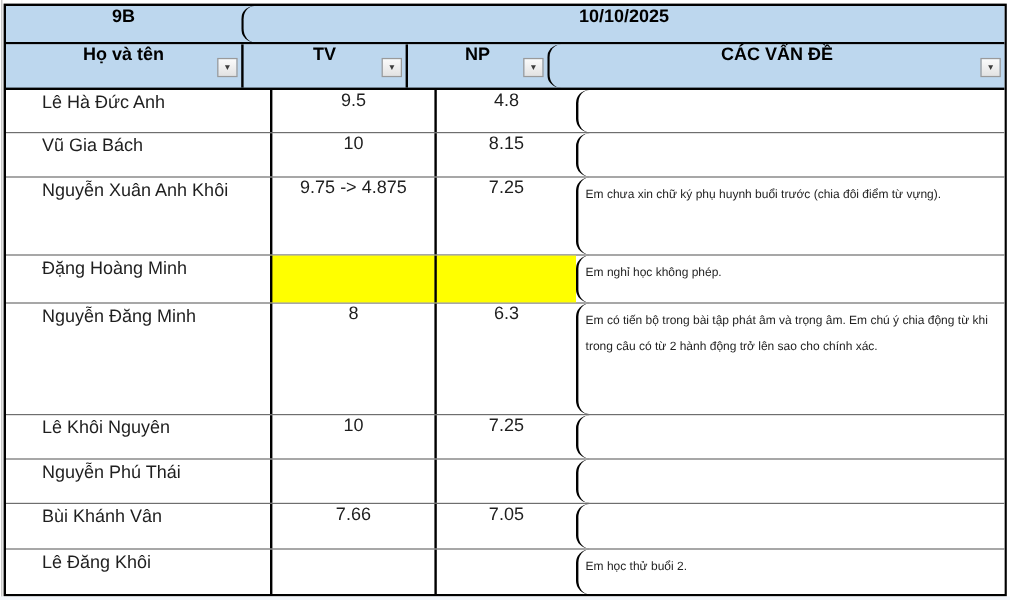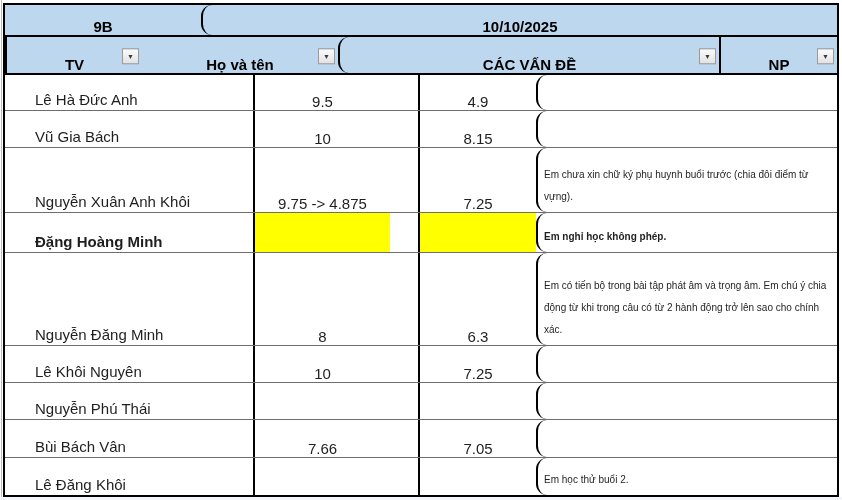--- a/index.html
+++ b/index.html
@@ -16,39 +16,39 @@
     --text:#1f1f1f;
   }
   .sheet-left-gridline{position:absolute;left:1px;top:0;bottom:0;width:1px;background:#bcbcbc;}
   .table-wrap{
     position:absolute;left:3px;top:3px;width:836px;
     border:2px solid var(--border);background:#fff;box-sizing:border-box;
   }
   .hrow{display:flex;background:var(--header-fill);}
   .hrow1{height:30px;border-bottom:2px solid var(--border);}
   .hrow2{height:36px;border-bottom:2px solid var(--border);}
-  .cell{box-sizing:border-box;display:flex;align-items:flex-end;}
+  .cell{box-sizing:border-box;display:flex;align-items:flex-start;}
   .c1{width:196px;}
   .c2{width:137px;border-left:2px solid var(--border);}
   .c3{width:118px;border-left:2px solid var(--border);}
   .c4{flex:1;border-left:2px solid var(--border);min-width:0;border-radius:11px;}
   .center{justify-content:center;text-align:center;}
   .htext{font-weight:bold;font-size:15px;color:#000;}
   .hcell{position:relative;}
   .filter-btn{
     position:absolute;right:3px;top:50%;transform:translateY(-42%);
     width:17px;height:16px;background:linear-gradient(#fbfbfb,#e2e2e2);
     border:1px solid #9a9a9a;box-sizing:border-box;
     display:flex;align-items:center;justify-content:center;padding:0;cursor:pointer;
   }
   .filter-btn span{font-size:7px;line-height:1;color:#3c3c3c;}
   .row{display:flex;background:#fff;}
   .row.sep{border-top:1px solid var(--grid);}
   .c-name{padding:2px 4px 2px 6px;font-size:15px;color:var(--text);margin-left:24px;}
-  .c-score{justify-content:center;font-size:15px;color:var(--text);text-align:center;margin-left:28px;}
+  .c-score{justify-content:center;font-size:15px;color:var(--text);text-align:center;}
   .c-score.hl{background:var(--highlight);}
   .c-notes{padding:4px 8px 4px 6px;font-size:10px;color:var(--text);line-height:22px;}
   .bottom-sliver{position:absolute;left:0;right:0;bottom:0;height:3px;background:#f2f6fb;}
 </style>
 </head>
 <body>
 
 <div class="sheet-left-gridline"></div>
 
 <div class="table-wrap">
@@ -56,66 +56,66 @@
   <div class="hrow hrow1">
     <div class="cell c1 center hcell">
       <span class="htext">9B</span>
     </div>
     <div class="cell c4 center hcell">
       <span class="htext">10/10/2025</span>
     </div>
   </div>
 
   <div class="hrow hrow2">
+    <div class="cell c1 center hcell">
+      <span class="htext">Họ và tên</span>
+      <button class="filter-btn">
+        <span>▼</span>
+      </button>
+    </div>
     <div class="cell c2 center hcell">
       <span class="htext">TV</span>
       <button class="filter-btn">
         <span>▼</span>
       </button>
     </div>
-    <div class="cell c1 center hcell">
-      <span class="htext">Họ và tên</span>
+    <div class="cell c3 center hcell">
+      <span class="htext">NP</span>
       <button class="filter-btn">
         <span>▼</span>
       </button>
     </div>
     <div class="cell c4 center hcell">
       <span class="htext">CÁC VẤN ĐỀ</span>
       <button class="filter-btn">
         <span>▼</span>
       </button>
     </div>
-    <div class="cell c3 center hcell">
-      <span class="htext">NP</span>
-      <button class="filter-btn">
-        <span>▼</span>
-      </button>
-    </div>
   </div>
 
   <div id="table-body">
       <div class="row" style="min-height: 35px; box-sizing: border-box;">
         <div class="cell c1 c-name">Lê Hà Đức Anh</div>
         <div class="cell c2 c-score">9.5</div>
-        <div class="cell c3 c-score">4.9</div>
+        <div class="cell c3 c-score">4.8</div>
         <div class="cell c4 c-notes"></div>
       </div>
       <div class="row sep" style="min-height: 37px; box-sizing: border-box;">
         <div class="cell c1 c-name">Vũ Gia Bách</div>
         <div class="cell c2 c-score">10</div>
         <div class="cell c3 c-score">8.15</div>
         <div class="cell c4 c-notes"></div>
       </div>
       <div class="row sep" style="min-height: 65px; box-sizing: border-box;">
         <div class="cell c1 c-name">Nguyễn Xuân Anh Khôi</div>
         <div class="cell c2 c-score">9.75 -&gt; 4.875</div>
         <div class="cell c3 c-score">7.25</div>
         <div class="cell c4 c-notes">Em chưa xin chữ ký phụ huynh buổi trước (chia đôi điểm từ vựng).</div>
       </div>
-      <div class="row sep" style="min-height: 40px; box-sizing: border-box; font-weight: bold;">
+      <div class="row sep" style="min-height: 40px; box-sizing: border-box;">
         <div class="cell c1 c-name">Đặng Hoàng Minh</div>
         <div class="cell c2 c-score hl"></div>
         <div class="cell c3 c-score hl"></div>
         <div class="cell c4 c-notes">Em nghỉ học không phép.</div>
       </div>
       <div class="row sep" style="min-height: 93px; box-sizing: border-box;">
         <div class="cell c1 c-name">Nguyễn Đăng Minh</div>
         <div class="cell c2 c-score">8</div>
         <div class="cell c3 c-score">6.3</div>
         <div class="cell c4 c-notes">Em có tiến bộ trong bài tập phát âm và trọng âm. Em chú ý chia động từ khi trong câu có từ 2 hành động trở lên sao cho chính xác.</div>
@@ -126,21 +126,21 @@
         <div class="cell c3 c-score">7.25</div>
         <div class="cell c4 c-notes"></div>
       </div>
       <div class="row sep" style="min-height: 37px; box-sizing: border-box;">
         <div class="cell c1 c-name">Nguyễn Phú Thái</div>
         <div class="cell c2 c-score"></div>
         <div class="cell c3 c-score"></div>
         <div class="cell c4 c-notes"></div>
       </div>
       <div class="row sep" style="min-height: 38px; box-sizing: border-box;">
-        <div class="cell c1 c-name">Bùi Bách Vân</div>
+        <div class="cell c1 c-name">Bùi Khánh Vân</div>
         <div class="cell c2 c-score">7.66</div>
         <div class="cell c3 c-score">7.05</div>
         <div class="cell c4 c-notes"></div>
       </div>
       <div class="row sep" style="min-height: 38px; box-sizing: border-box;">
         <div class="cell c1 c-name">Lê Đăng Khôi</div>
         <div class="cell c2 c-score"></div>
         <div class="cell c3 c-score"></div>
         <div class="cell c4 c-notes">Em học thử buổi 2.</div>
       </div>

